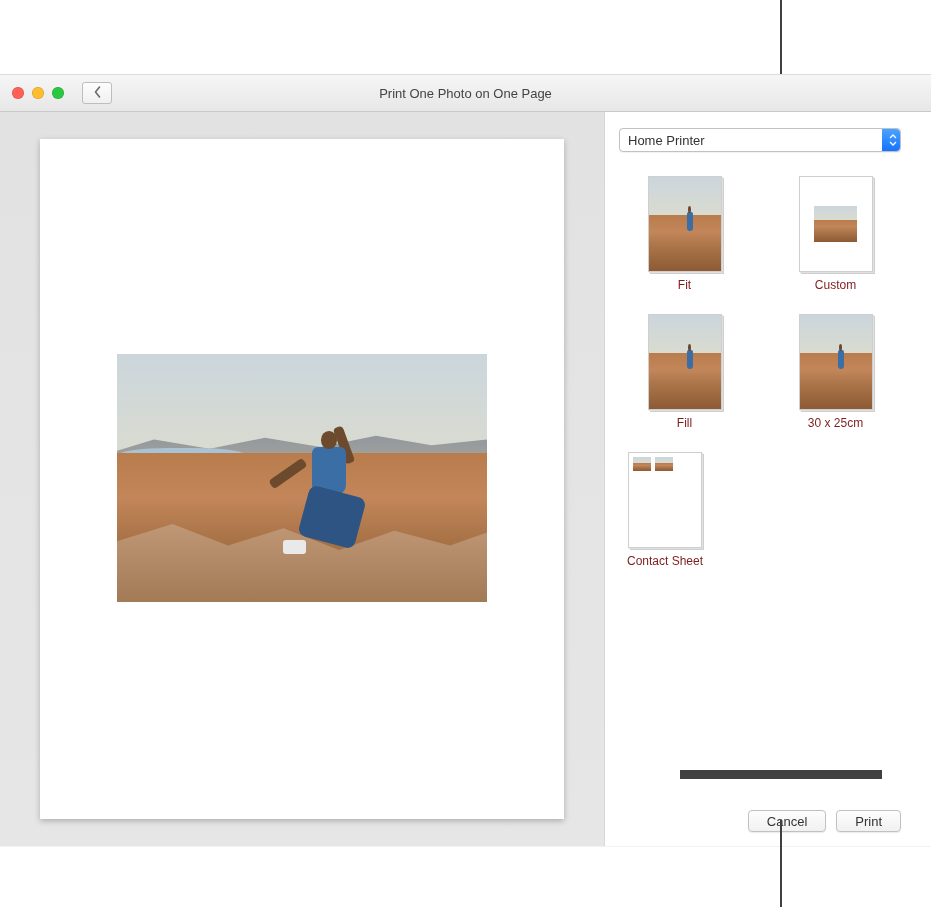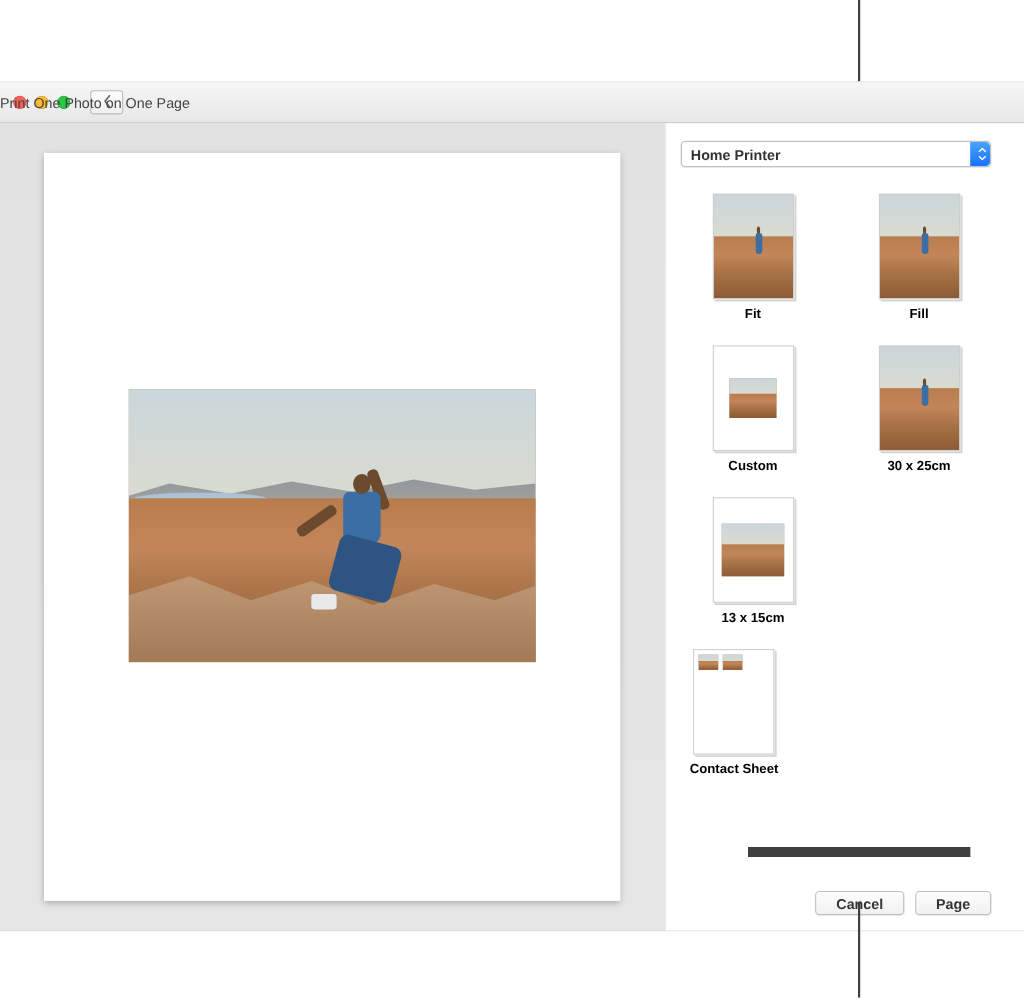--- a/index.html
+++ b/index.html
@@ -48,21 +48,21 @@
   .back {
     margin-left: 18px;
     width: 28px; height: 20px;
     border: 1px solid #bdbdbd;
     border-radius: 3px;
     background: linear-gradient(#fdfdfd,#f0f0f0);
     display: flex; align-items: center; justify-content: center;
     color: #6a6a6a;
   }
   .back svg { width: 9px; height: 12px; }
-  .title { position: absolute; left: 0; right: 0; font-size: 13px; color: #444; }
+  .title { position: absolute; left: 0; right: 0; text-align: center; font-size: 13px; color: #444; }
 
   .content { display: flex; height: calc(100% - 36px); }
 
   .preview-pane {
     flex: 1;
     background: linear-gradient(#e2e2e2,#e6e6e6);
     display: flex; align-items: center; justify-content: center;
     padding: 40px;
   }
   .page {
@@ -95,21 +95,20 @@
   .landscape-photo .legs { position:absolute; left:28%; top:46%; width:52%; height:38%; background:#2d5482; border-radius:8px; transform: rotate(15deg);}
   .landscape-photo .shoes { position:absolute; left:10%; bottom:8%; width:20%; height:10%; background:#e9e9e9; border-radius:3px;}
 
   .side-pane {
     width: 290px;
     background: #fff;
     border-left: 1px solid #d6d6d6;
     padding: 16px 30px 14px 14px;
     display: flex;
     flex-direction: column;
-    font-weight: bold;
   }
   .select {
     position: relative;
     height: 22px;
     margin-bottom: 12px;
     border: 1px solid #c1c1c1;
     border-radius: 4px;
     background: #fff;
     display: flex; align-items: center;
     padding: 0 24px 0 8px;
@@ -151,21 +150,21 @@
   .thumb.fit .landscape-photo { width:100%; height:100%; }
   .thumb.fill .landscape-photo { width:100%; height:100%; }
   .thumb.custom .landscape-photo { width:60%; height:38%; }
   .thumb.l2025 .landscape-photo { width:100%; height:100%; transform: rotate(0deg);}
   .thumb.l1315 .landscape-photo { width:80%; height:52%; }
   .thumb.l1015 .landscape-photo { width:56%; height:36%; }
   .thumb.contact { display:block; }
   .thumb.contact .landscape-photo { position:absolute; top:4px; left:4px; width:18px; height:14px;}
   .thumb.contact .landscape-photo.n2 { left:26px;}
   .layout.selected .thumb { border:2px solid #1673ff; box-shadow:none;}
-  .layout .lab { margin-top:6px; font-size:12px; color:#000000; text-align:center; white-space:nowrap;}
+  .layout .lab { margin-top:6px; font-size:12px; color:#7f1d1d; text-align:center; white-space:nowrap;}
   .layout.span2 { grid-column: 1 / span 2; justify-self: start; margin-left: 8px;}
 
   .buttons {
     margin-top: auto;
     display:flex; justify-content:flex-end; gap:10px;
     padding-top: 14px;
   }
   .btn {
     height: 20px;
     padding: 0 18px;
@@ -244,62 +243,53 @@
                 <div class="land"></div>
                 <div class="person">
                   <div class="torso"></div>
                   <div class="head"></div>
                 </div>
               </div>
             </div>
           <div class="lab">Fit</div>
         </div>
         <div class="layout">
+          <div class="thumb custom">
+              <div class="landscape-photo">
+                <div class="sky"></div>
+                <div class="land"></div>
+              </div>
+            </div>
+          <div class="lab">Custom</div>
+        </div>
+        <div class="layout">
           <div class="thumb fill">
               <div class="landscape-photo">
                 <div class="sky"></div>
                 <div class="land"></div>
                 <div class="person">
                   <div class="torso"></div>
                   <div class="head"></div>
                 </div>
               </div>
             </div>
           <div class="lab">Fill</div>
         </div>
         <div class="layout">
-          <div class="thumb custom">
-              <div class="landscape-photo">
-                <div class="sky"></div>
-                <div class="land"></div>
-              </div>
-            </div>
-          <div class="lab">Custom</div>
-        </div>
-        <div class="layout">
           <div class="thumb l2025">
               <div class="landscape-photo">
                 <div class="sky"></div>
                 <div class="land"></div>
                 <div class="person">
                   <div class="torso"></div>
                   <div class="head"></div>
                 </div>
               </div>
             </div>
           <div class="lab">30 x 25cm</div>
-        </div>
-        <div class="layout">
-          <div class="thumb l1315">
-              <div class="landscape-photo">
-                <div class="sky"></div>
-                <div class="land"></div>
-              </div>
-            </div>
-          <div class="lab">13 x 15cm</div>
         </div>
         <div class="layout span2">
           <div class="thumb contact">
             <div class="landscape-photo">
                 <div class="sky"></div>
                 <div class="land"></div>
               </div>
             <div class="landscape-photo n2">
                 <div class="sky"></div>
                 <div class="land"></div>
@@ -307,21 +297,21 @@
           </div>
           <div class="lab">Contact Sheet</div>
         </div>
       </div>
 
       <div class="buttons">
         <div class="btn">
             <span>Cancel</span>
           </div>
         <div class="btn">
-            <span>Page</span>
+            <span>Print</span>
           </div>
       </div>
     </div>
   </div>
 </div>
 
 <div class="callout bracket"></div>
 <div class="callout bottom"></div>
 
 </body></html>

